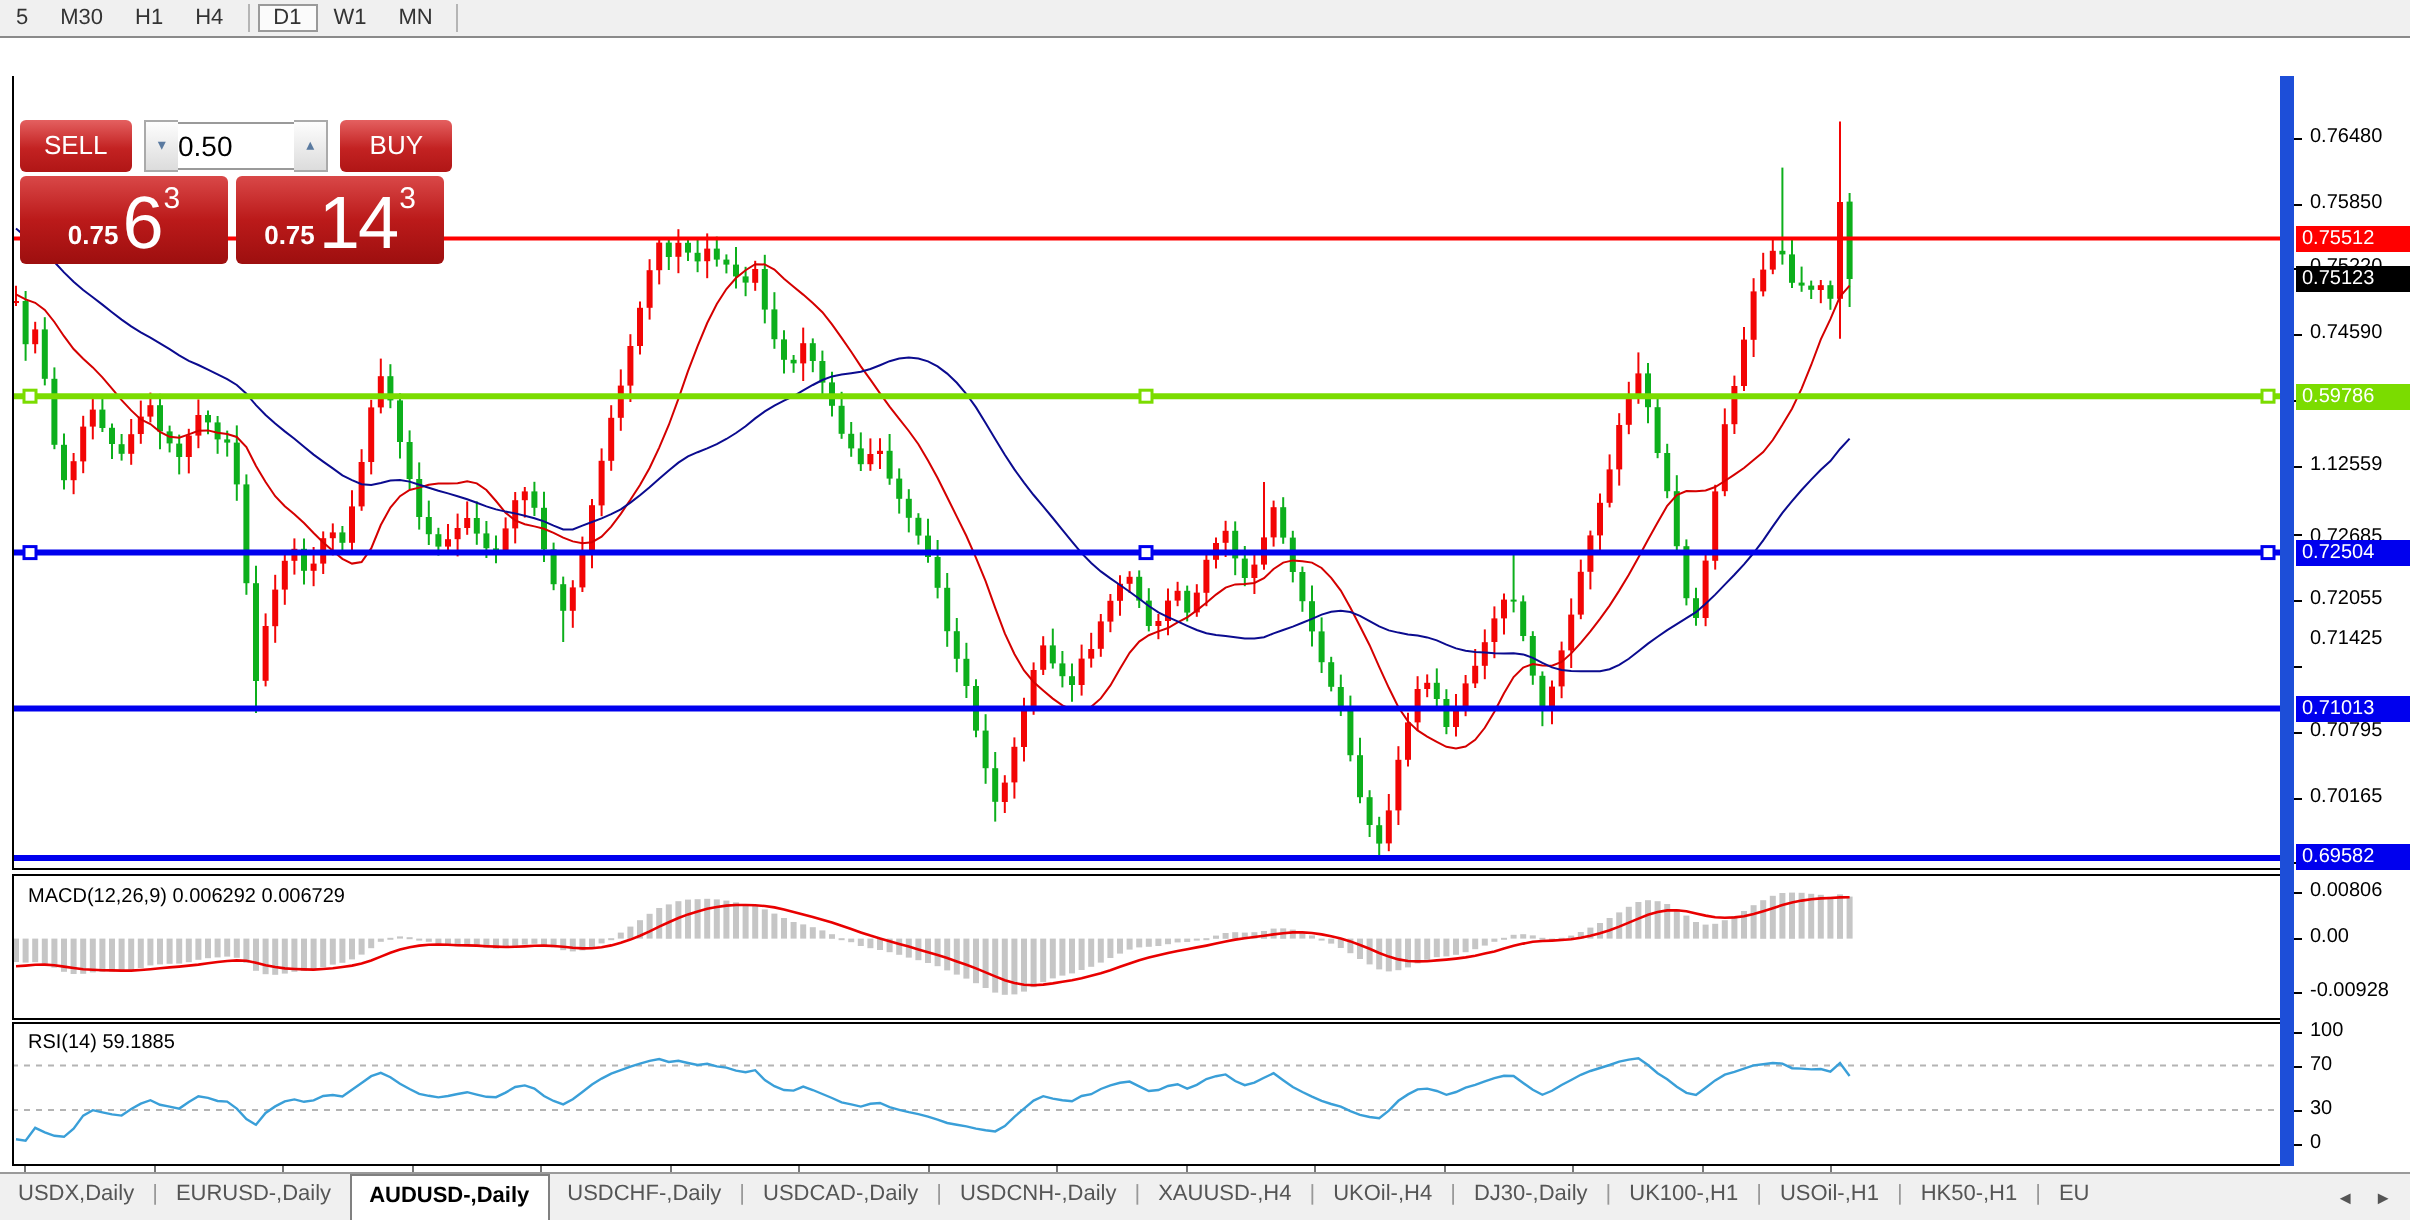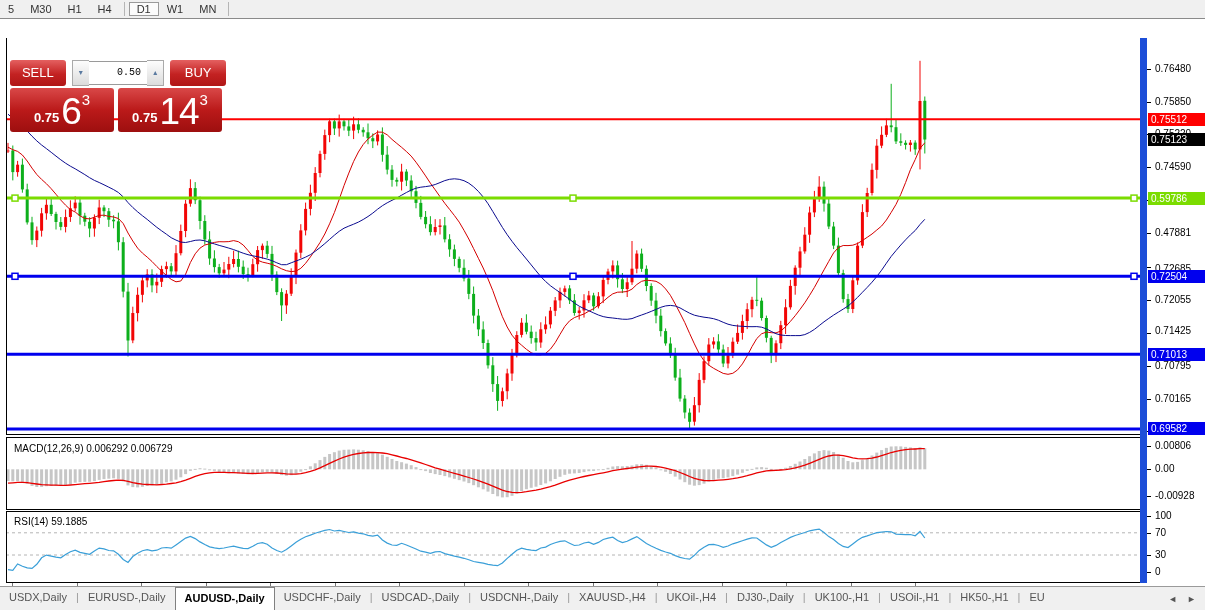--- a/index.html
+++ b/index.html
@@ -21,21 +21,21 @@
   #symbol-line b{font-weight:bold;margin-right:6px;}
   
   #trade-widget{position:absolute;left:10px;top:40px;z-index:31;width:216px;}
   #trade-row1{display:flex;align-items:center;height:27px;}
   .trade-btn{width:58px;height:26px;border-radius:3px;color:#fff;font-size:13px;text-align:center;
              line-height:26px;background:linear-gradient(#e46060,#c32222 55%,#b01616);cursor:pointer;}
   #spin-dn,#spin-up{width:17px;height:24px;background:linear-gradient(#fdfdfd,#dcdcdc);
              border:1px solid #aaa;font-size:8px;color:#5a7aa0;text-align:center;line-height:24px;cursor:pointer;}
   #spin-dn{margin-left:6px;border-right:none;}
   #volume-input{width:52px;height:22px;border:1px solid #9a9a9a;border-left:none;border-right:none;
-             font-size:10px;text-align:right;padding:0 6px 0 0;font-family:Liberation Mono, monospace;}
+             font-size:14px;padding:0 6px 0 0;font-family:Liberation Sans, sans-serif;}
   #spin-up{margin-right:6px;border-left:none;}
   #trade-row2{display:flex;margin-top:2px;}
   .price-box{width:104px;height:44px;border-radius:3px;color:#fff;display:flex;align-items:flex-end;
              justify-content:center;background:linear-gradient(#d94848,#bb1a1a 50%,#9d0f0f);cursor:pointer;}
   .price-box+.price-box{margin-left:4px;}
   .price-small{font-size:13px;font-weight:bold;margin:0 2px 7px 0;}
   .price-big{font-size:37px;font-weight:normal;line-height:40px;letter-spacing:-1px;}
   .price-sup{font-size:15px;margin:3px 0 0 1px;align-self:flex-start;}
   
   #price-axis{position:absolute;left:1140px;top:19px;width:65px;height:545px;background:#fff;
@@ -718,27 +718,27 @@
       <div class="tick-lbl" style="top: 24.6148px;">0.76480</div>
       <div class="tick-dash" style="top: 63.5284px;"></div>
       <div class="tick-lbl" style="top: 57.5284px;">0.75850</div>
       <div class="tick-dash" style="top: 96.4419px;"></div>
       <div class="tick-lbl" style="top: 90.4419px;">0.75220</div>
       <div class="tick-dash" style="top: 129.355px;"></div>
       <div class="tick-lbl" style="top: 123.355px;">0.74590</div>
       <div class="tick-dash" style="top: 162.269px;"></div>
       <div class="tick-lbl" style="top: 156.269px;">0.73960</div>
       <div class="tick-dash" style="top: 195.183px;"></div>
-      <div class="tick-lbl" style="top: 189.183px;">0.47881</div>
+      <div class="tick-lbl" style="top: 189.183px;">1.12559</div>
       <div class="tick-dash" style="top: 228.88px;"></div>
       <div class="tick-lbl" style="top: 225px;">0.72685</div>
       <div class="tick-dash" style="top: 261.793px;"></div>
       <div class="tick-lbl" style="top: 255.793px;">0.72055</div>
       <div class="tick-dash" style="top: 294.707px;"></div>
-      <div class="tick-lbl" style="top: 287px;">0.71425</div>
+      <div class="tick-lbl" style="top: 276px;">0.71425</div>
       <div class="tick-dash" style="top: 327.62px;"></div>
       <div class="tick-lbl" style="top: 321.62px;">0.70795</div>
       <div class="tick-dash" style="top: 360.534px;"></div>
       <div class="tick-lbl" style="top: 354.534px;">0.70165</div>
       <div class="tick-dash" style="top: 393.447px;"></div>
       <div class="tick-lbl" style="top: 387.447px;">0.69535</div>
       <div class="tick-dash" style="top: 408.06px;"></div>
       <div class="tick-lbl" style="top: 402.06px;">0.00806</div>
       <div class="tick-dash" style="top: 431.316px;"></div>
       <div class="tick-lbl" style="top: 425.316px;">0.00</div>

